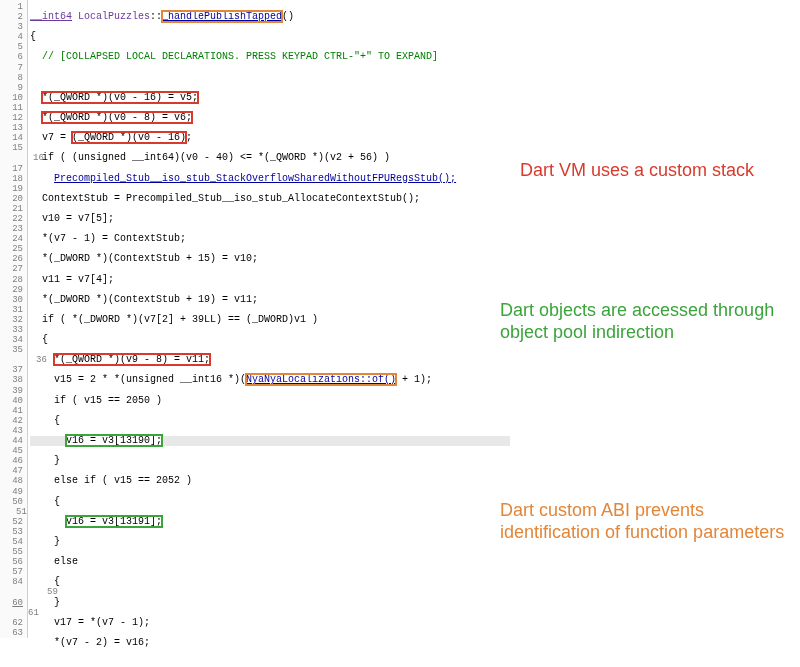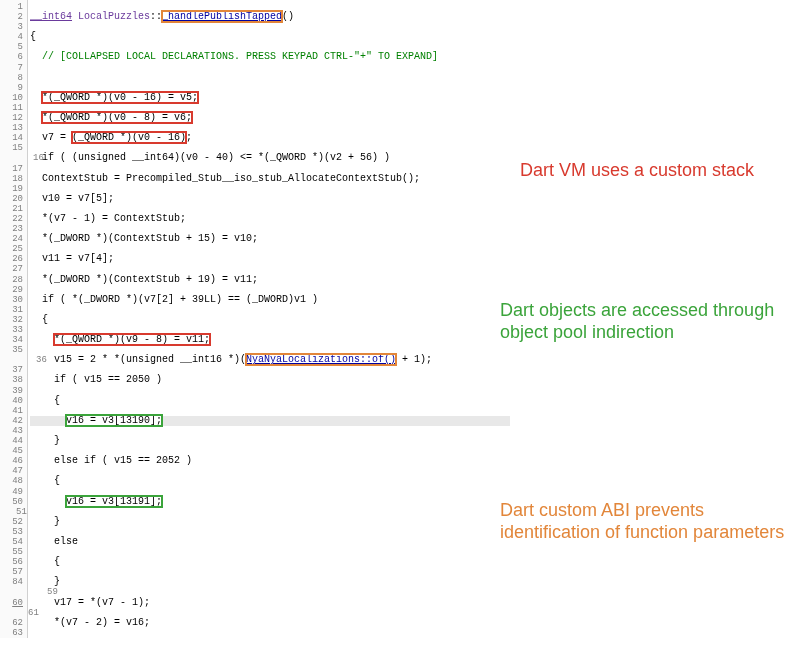--- a/index.html
+++ b/index.html
@@ -131,20 +131,21 @@
 
 <div class="code">
 <span class="ln"><span class="ty">__int64</span> <span class="id">LocalPuzzles</span>::<span class="box box-orange"><span class="fn">_handlePublishTapped</span></span><span>()</span></span>
 <span class="ln">{</span>
 <span class="ln">  <span class="cmt">// [COLLAPSED LOCAL DECLARATIONS. PRESS KEYPAD CTRL-"+" TO EXPAND]</span></span>
 <span class="ln"> </span>
 <span class="ln">  <span class="box box-red"><span>*(_QWORD *)(v0 - 16) = v5;</span></span></span>
 <span class="ln">  <span class="box box-red"><span>*(_QWORD *)(v0 - 8) = v6;</span></span></span>
 <span class="ln">  <span>v7 = </span><span class="box box-red"><span>(_QWORD *)(v0 - 16)</span></span><span>;</span></span>
 <span class="ln">  <span>if ( (unsigned __int64)(v0 - 40) &lt;= *(_QWORD *)(v2 + 56) )</span></span>
+<span class="ln">    <span class="fn">Precompiled_Stub__iso_stub_StackOverflowSharedWithoutFPURegsStub();</span></span>
 <span class="ln">  <span>ContextStub = Precompiled_Stub__iso_stub_AllocateContextStub();</span></span>
 <span class="ln">  <span>v10 = v7[5];</span></span>
 <span class="ln">  <span>*(v7 - 1) = ContextStub;</span></span>
 <span class="ln">  <span>*(_DWORD *)(ContextStub + 15) = v10;</span></span>
 <span class="ln">  <span>v11 = v7[4];</span></span>
 <span class="ln">  <span>*(_DWORD *)(ContextStub + 19) = v11;</span></span>
 <span class="ln">  <span>if ( *(_DWORD *)(v7[2] + 39LL) == (_DWORD)v1 )</span></span>
 <span class="ln">  {</span>
 <span class="ln">    <span class="box box-red"><span>*(_QWORD *)(v9 - 8) = v11;</span></span></span>
 <span class="ln">    <span>v15 = 2 * *(unsigned __int16 *)(</span><span class="box box-orange"><span class="fn">NyaNyaLocalizations::of()</span></span><span> + 1);</span></span>

